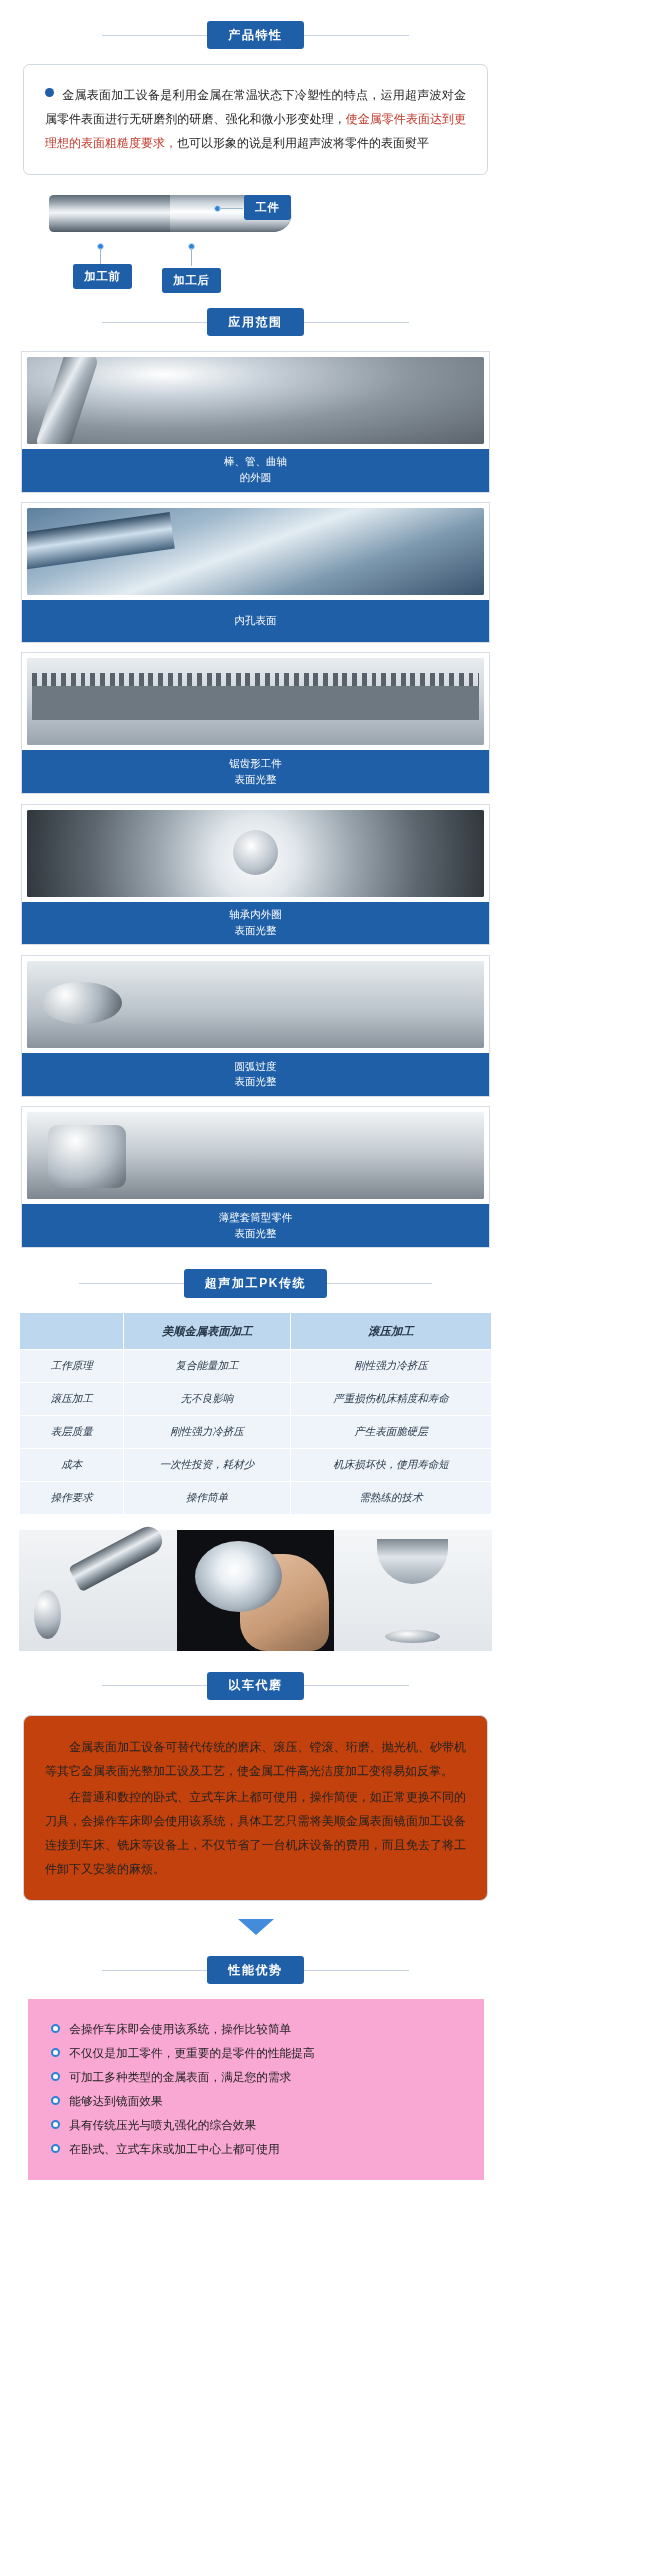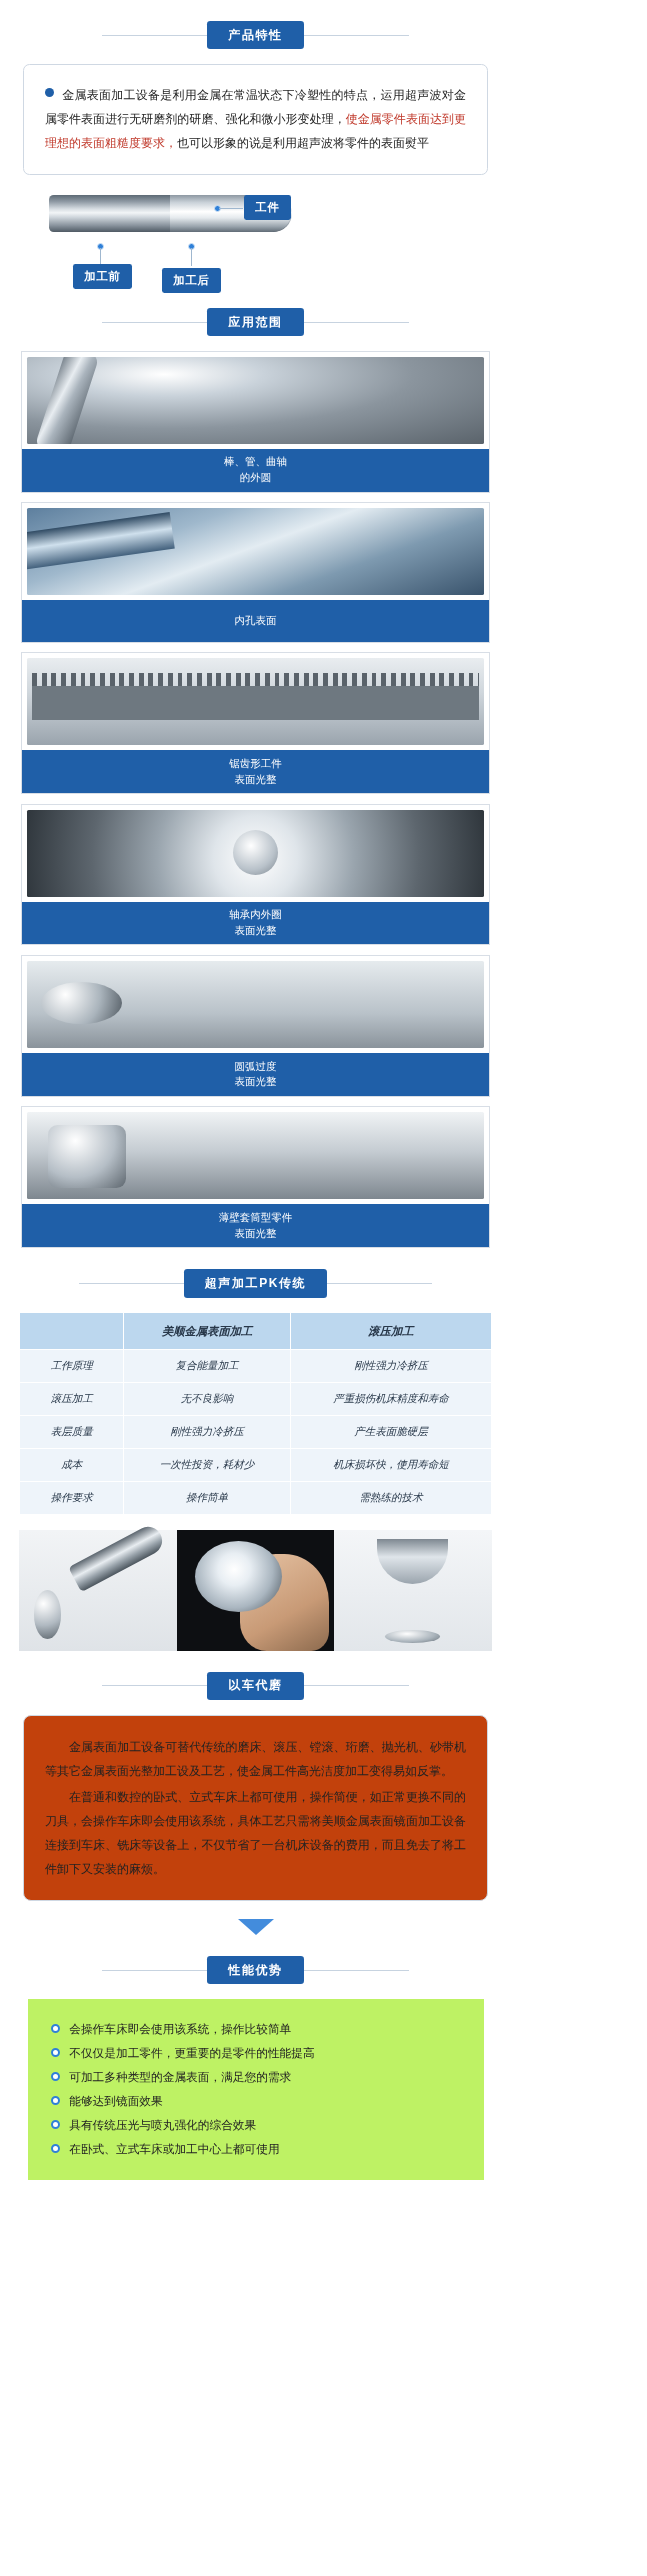--- a/index.html
+++ b/index.html
@@ -268,21 +268,21 @@
     border-right: 18px solid transparent;
     border-top: 16px solid #2f80d8;
     margin: 18px auto 0;
     opacity: .9;
   }
 
   
   .adv-card {
     margin: 0 27.5px;
     padding: 18px 16px 19.4px 23px;
-    background: #bef264;
+    background: #f9a8d4;
   }
   .adv-item {
     display: flex;
     align-items: flex-start;
     gap: 9.7px;
     font-size: 11.7px;
     line-height: 2.05;
     color: #222;
   }
   .adv-item .dotb {

